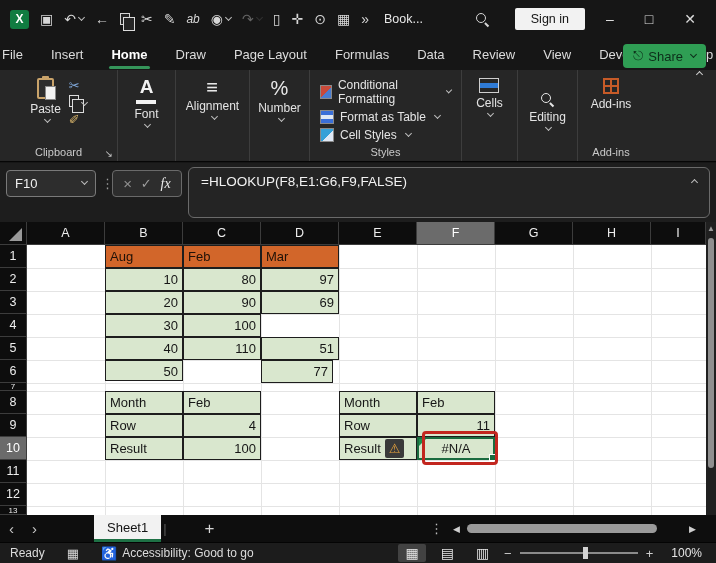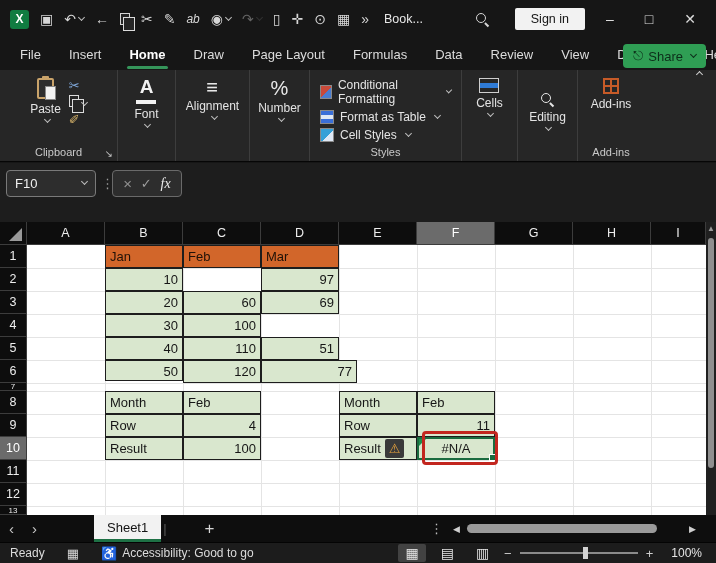--- a/index.html
+++ b/index.html
@@ -24,21 +24,21 @@
   .mag::before { content:""; position:absolute; left:1px; top:1px; width:8px; height:8px;
     border:1.6px solid currentColor; border-radius:50%; }
   .mag::after { content:""; position:absolute; left:10px; top:10px; width:5px; height:1.8px;
     background:currentColor; transform:rotate(45deg); transform-origin:left center; }
   .signin-btn { background:#f2f2f2; color:#141414; font-size:12.5px; padding:4px 16px;
     border-radius:2px; border:none; margin-left:14px; }
   .winbtn { color:#dcdcdc; font-size:14px; padding:0 10px; }
   .spacer { flex:1; }
   
   .tabrow { position:absolute; top:38px; left:0; right:0; height:32px;
-    display:flex; align-items:center; padding-left:18px; gap:24px; }
+    display:flex; align-items:center; padding-left:0; gap:24px; }
   .rtab { color:#dcdcdc; font-size:13px; padding:4px 2px; position:relative; white-space:nowrap; }
   .rtab.active { color:#fff; font-weight:bold; }
   .rtab.active::after { content:""; position:absolute; left:0; right:0; bottom:-3px; height:2.5px; background:#35955A; border-radius:2px; }
   .share-btn { position:absolute; right:10px; top:44px; background:#2F9E54; color:#0d2e1a;
     border:none; border-radius:4px; padding:4px 10px; font-size:13px; display:flex; align-items:center; gap:5px; }
   .share-btn .chev { color:#0d2e1a; }
   
   .ribbon { position:absolute; top:70px; left:0; right:0; height:92px; background:#262626; border-bottom:1px solid #060606; }
   .ribbon-inner { display:flex; height:100%; }
   .rgroup { position:relative; display:flex; flex-direction:column; align-items:center;
@@ -280,20 +280,24 @@
 <div class="fbar">
   <div class="namebox">
     <span>F10</span>
     <span class="chev"></span>
   </div>
   <span class="fdots">⋮</span>
   <div class="fbtns">
     <span class="x">×</span>
     <span class="ok">✓</span>
     <span class="fx">fx</span>
+  </div>
+  <div class="finput">
+    <span>=HLOOKUP(F8,E1:G6,F9,FALSE)</span>
+    <span class="chev up"></span>
   </div>
 </div>
 
 <div class="grid" id="grid">
     <div class="gl" style="left: 105px; top: 23px; width: 1px; height: 270px;"></div>
     <div class="gl" style="left: 183px; top: 23px; width: 1px; height: 270px;"></div>
     <div class="gl" style="left: 261px; top: 23px; width: 1px; height: 270px;"></div>
     <div class="gl" style="left: 339px; top: 23px; width: 1px; height: 270px;"></div>
     <div class="gl" style="left: 417px; top: 23px; width: 1px; height: 270px;"></div>
     <div class="gl" style="left: 495px; top: 23px; width: 1px; height: 270px;"></div>
@@ -327,36 +331,36 @@
     <div class="gh" style="left: 0px; top: 92px; width: 27px; height: 23px; font-size: 12.5px;">4</div>
     <div class="gh" style="left: 0px; top: 115px; width: 27px; height: 23px; font-size: 12.5px;">5</div>
     <div class="gh" style="left: 0px; top: 138px; width: 27px; height: 23px; font-size: 12.5px;">6</div>
     <div class="gh" style="left: 0px; top: 161px; width: 27px; height: 8px; font-size: 8px;">7</div>
     <div class="gh" style="left: 0px; top: 169px; width: 27px; height: 23px; font-size: 12.5px;">8</div>
     <div class="gh" style="left: 0px; top: 192px; width: 27px; height: 23px; font-size: 12.5px;">9</div>
     <div class="gh sel" style="left: 0px; top: 215px; width: 27px; height: 23px; font-size: 12.5px;">10</div>
     <div class="gh" style="left: 0px; top: 238px; width: 27px; height: 23px; font-size: 12.5px;">11</div>
     <div class="gh" style="left: 0px; top: 261px; width: 27px; height: 23px; font-size: 12.5px;">12</div>
     <div class="gh" style="left: 0px; top: 284px; width: 27px; height: 9px; font-size: 8px;">13</div>
-    <div class="cell orange a-left" style="left: 105px; top: 23px; width: 78px; height: 23px; line-height: 21px;">Jan</div>
+    <div class="cell orange a-left" style="left: 105px; top: 23px; width: 78px; height: 23px; line-height: 21px;">Aug</div>
     <div class="cell orange a-left" style="left: 183px; top: 23px; width: 78px; height: 23px; line-height: 21px;">Feb</div>
     <div class="cell orange a-left" style="left: 261px; top: 23px; width: 78px; height: 23px; line-height: 21px;">Mar</div>
     <div class="cell green a-right" style="left: 105px; top: 46px; width: 78px; height: 23px; line-height: 21px;">10</div>
+    <div class="cell green a-right" style="left: 183px; top: 46px; width: 78px; height: 23px; line-height: 21px;">80</div>
     <div class="cell green a-right" style="left: 261px; top: 46px; width: 78px; height: 23px; line-height: 21px;">97</div>
     <div class="cell green a-right" style="left: 105px; top: 69px; width: 78px; height: 23px; line-height: 21px;">20</div>
-    <div class="cell green a-right" style="left: 183px; top: 69px; width: 78px; height: 23px; line-height: 21px;">60</div>
+    <div class="cell green a-right" style="left: 183px; top: 69px; width: 78px; height: 23px; line-height: 21px;">90</div>
     <div class="cell green a-right" style="left: 261px; top: 69px; width: 78px; height: 23px; line-height: 21px;">69</div>
     <div class="cell green a-right" style="left: 105px; top: 92px; width: 78px; height: 23px; line-height: 21px;">30</div>
     <div class="cell green a-right" style="left: 183px; top: 92px; width: 78px; height: 23px; line-height: 21px;">100</div>
     <div class="cell green a-right" style="left: 105px; top: 115px; width: 78px; height: 23px; line-height: 21px;">40</div>
     <div class="cell green a-right" style="left: 183px; top: 115px; width: 78px; height: 23px; line-height: 21px;">110</div>
     <div class="cell green a-right" style="left: 261px; top: 115px; width: 78px; height: 23px; line-height: 21px;">51</div>
     <div class="cell green a-right" style="left: 105px; top: 138px; width: 78px; height: 21px; line-height: 21px;">50</div>
-    <div class="cell green a-right" style="left: 183px; top: 138px; width: 78px; height: 23px; line-height: 21px;">120</div>
-    <div class="cell green a-right" style="left: 261px; top: 138px; width: 96px; height: 23px; line-height: 21px;">77</div>
+    <div class="cell green a-right" style="left: 261px; top: 138px; width: 72px; height: 23px; line-height: 21px;">77</div>
     <div class="cell green a-left" style="left: 105px; top: 169px; width: 78px; height: 23px; line-height: 21px;">Month</div>
     <div class="cell green a-left" style="left: 183px; top: 169px; width: 78px; height: 23px; line-height: 21px;">Feb</div>
     <div class="cell green a-left" style="left: 105px; top: 192px; width: 78px; height: 23px; line-height: 21px;">Row</div>
     <div class="cell green a-right" style="left: 183px; top: 192px; width: 78px; height: 23px; line-height: 21px;">4</div>
     <div class="cell green a-left" style="left: 105px; top: 215px; width: 78px; height: 23px; line-height: 21px;">Result</div>
     <div class="cell green a-right" style="left: 183px; top: 215px; width: 78px; height: 23px; line-height: 21px;">100</div>
     <div class="cell green a-left" style="left: 339px; top: 169px; width: 78px; height: 23px; line-height: 21px;">Month</div>
     <div class="cell green a-left" style="left: 417px; top: 169px; width: 78px; height: 23px; line-height: 21px;">Feb</div>
     <div class="cell green a-left" style="left: 339px; top: 192px; width: 78px; height: 23px; line-height: 21px;">Row</div>
     <div class="cell green a-right" style="left: 417px; top: 192px; width: 78px; height: 23px; line-height: 21px;">11</div>

